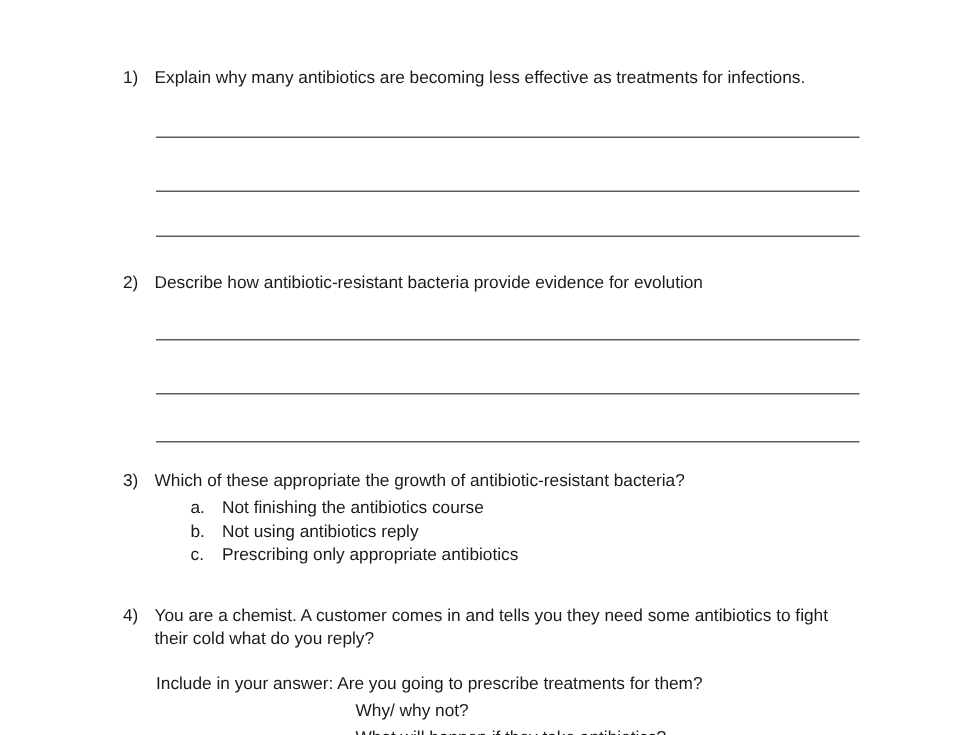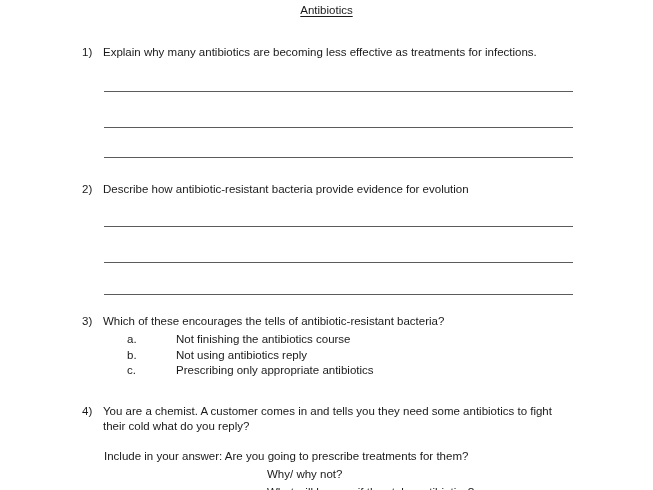--- a/index.html
+++ b/index.html
@@ -73,44 +73,39 @@
     display: flex;
     align-items: flex-start;
     margin-bottom: 1px;
   }
   .sub-letter {
     width: 21px;
     flex: 0 0 21px;
   }
   .sub-text {
     flex: 1 1 auto;
-    margin-left: 28px;
   }
 
   
   .include-line {
     position: absolute;
     left: 104px;
     width: 480px;
   }
   .sub-indent-line {
     position: absolute;
     left: 237px;
     width: 380px;
-    margin-left: 30px;
   }
 </style>
 </head>
 <body>
 
 <div class="page">
 
-  <div class="doc-title">
-    <span>Antibiotics</span>
-  </div>
 
   <div class="q-block" style="top:45px;">
     <div class="q-row">
       <div class="q-num">1)</div>
       <div class="q-text">Explain why many antibiotics are becoming less effective as treatments for infections.</div>
     </div>
   </div>
   <div class="answer-line" style="top:91px;"></div>
   <div class="answer-line" style="top:127px;"></div>
   <div class="answer-line" style="top:157px;"></div>
@@ -121,21 +116,21 @@
       <div class="q-text">Describe how antibiotic-resistant bacteria provide evidence for evolution</div>
     </div>
   </div>
   <div class="answer-line" style="top:226px;"></div>
   <div class="answer-line" style="top:262px;"></div>
   <div class="answer-line" style="top:294px;"></div>
 
   <div class="q-block" style="top:314px;">
     <div class="q-row">
       <div class="q-num">3)</div>
-      <div class="q-text">Which of these encourages the tells of antibiotic-resistant bacteria?</div>
+      <div class="q-text">Which of these appropriate the growth of antibiotic-resistant bacteria?</div>
     </div>
   </div>
   <div class="sub-list" style="top:332px;">
     <div class="sub-row">
       <div class="sub-letter">a.</div>
       <div class="sub-text">Not finishing the antibiotics course</div>
     </div>
     <div class="sub-row">
       <div class="sub-letter">b.</div>
       <div class="sub-text">Not using antibiotics reply</div>

